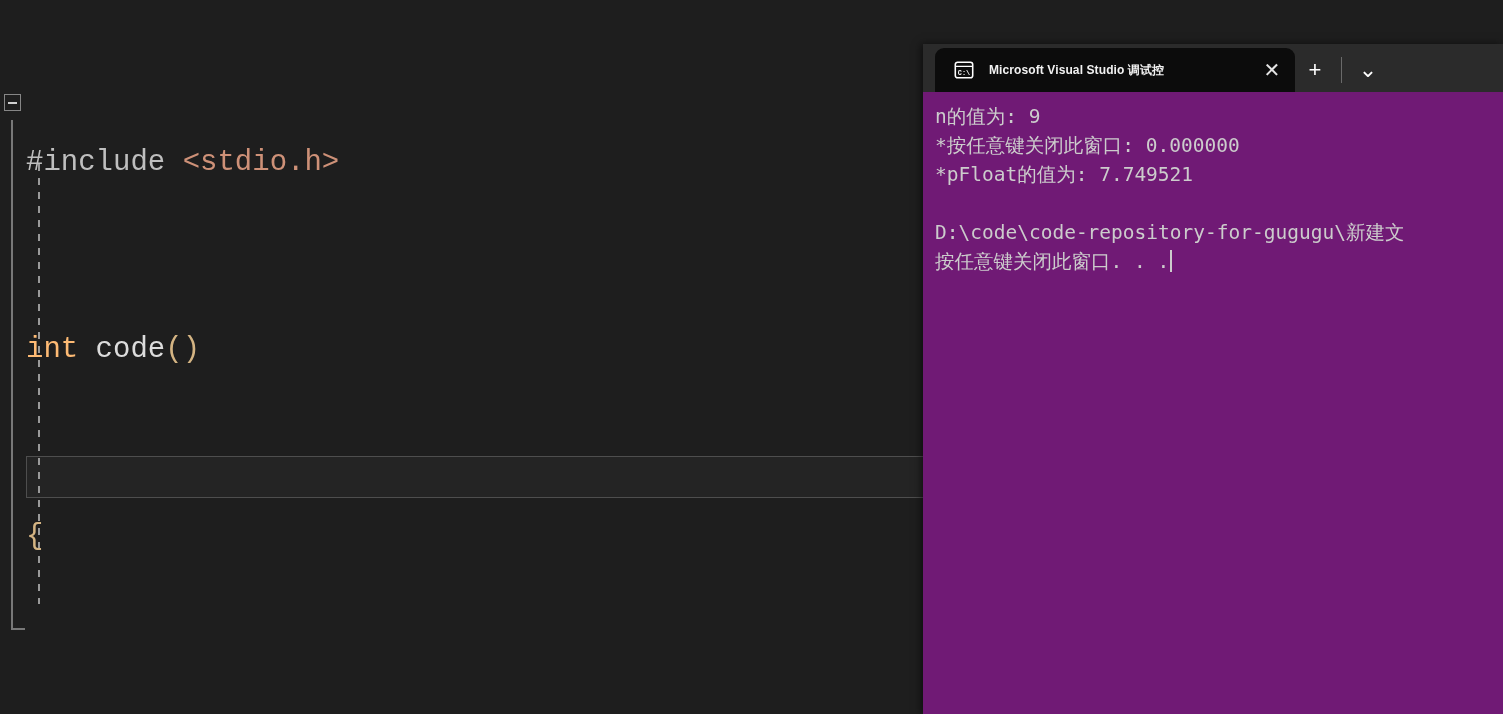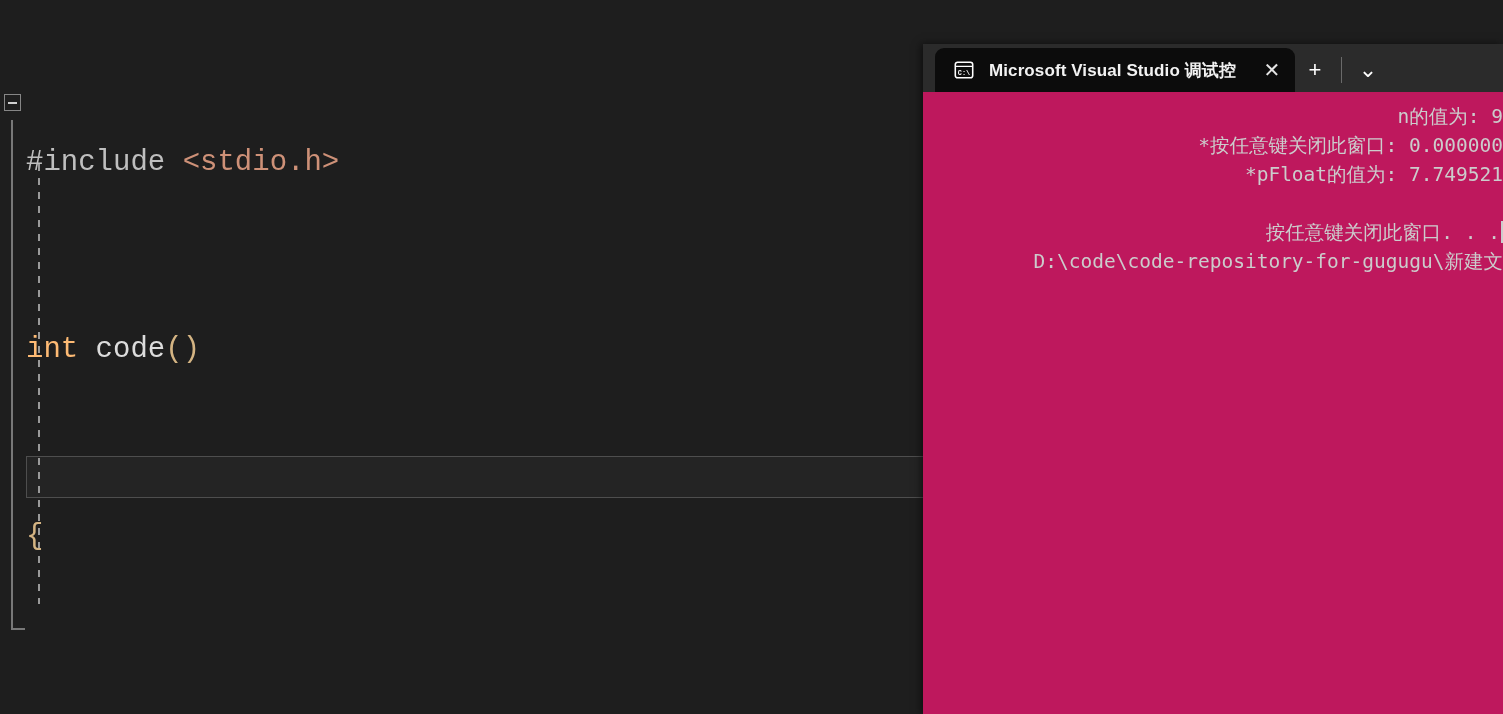--- a/index.html
+++ b/index.html
@@ -158,21 +158,21 @@
   }
   .tab-icon {
     width: 22px; height: 22px;
     flex: 0 0 22px;
     margin-right: 14px;
     display: block;
   }
   .tab-title {
     flex: 1 1 auto;
     color: #f2f2f2;
-    font-size: 17px;
+    font-size: 12px;
     font-family: "Liberation Sans", sans-serif;
     font-weight: 600;
     white-space: nowrap;
     overflow: hidden;
     letter-spacing: .1px;
     margin-right: 4px;
   }
   .tab-close {
     flex: 0 0 34px;
     width: 34px; height: 34px;
@@ -195,25 +195,24 @@
     height: 26px;
     background: #6a6a6a;
     margin: 0 6px 9px 6px;
     align-self: flex-end;
   }
 
   #console {
     position: absolute;
     left: 0; top: 48px;
     right: 0; bottom: 0;
-    background: #be185d;
+    background: #701a75;
     padding: 10px 0 0 12px;
     box-sizing: border-box;
     overflow: hidden;
-    text-align: right;
   }
   .con-line {
     font-family: "DejaVu Sans Mono", "Liberation Mono", monospace;
     font-size: 19.5px;
     line-height: 29px;
     color: #cccccc;
     white-space: pre;
     height: 29px;
   }
   .con-blank { height: 29px; }
@@ -285,18 +284,18 @@
     <div class="strip-btn">+</div>
     <div class="strip-divider"></div>
     <div class="strip-btn">⌄</div>
   </div>
 
   <div id="console">
     <div class="con-line">n的值为: 9</div>
     <div class="con-line">*按任意键关闭此窗口: 0.000000</div>
     <div class="con-line">*pFloat的值为: 7.749521</div>
     <div class="con-blank"></div>
+    <div class="con-line">D:\code\code-repository-for-gugugu\新建文</div>
     <div class="con-line"><span>按任意键关闭此窗口. . .</span><span class="caret"></span></div>
-    <div class="con-line">D:\code\code-repository-for-gugugu\新建文</div>
   </div>
 </div>
 
 <div id="watermark">CSDN @gugugu.</div>
 
 </body></html>

